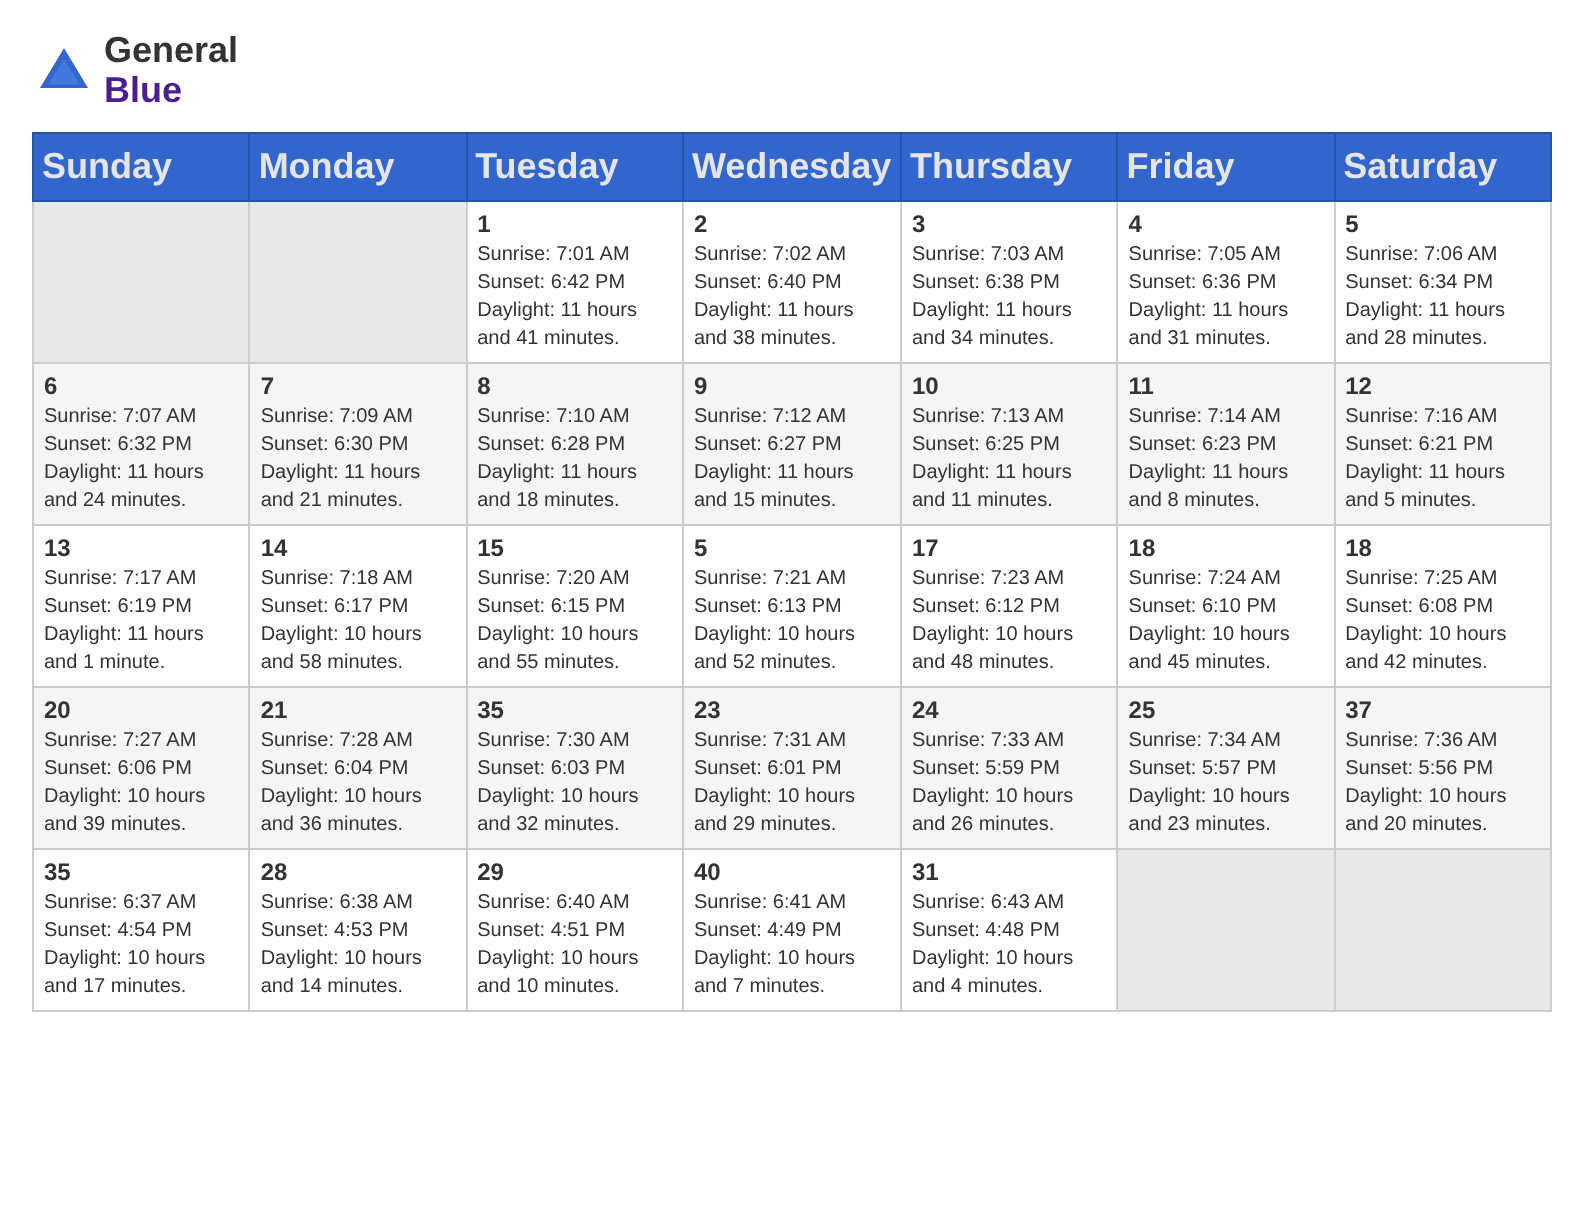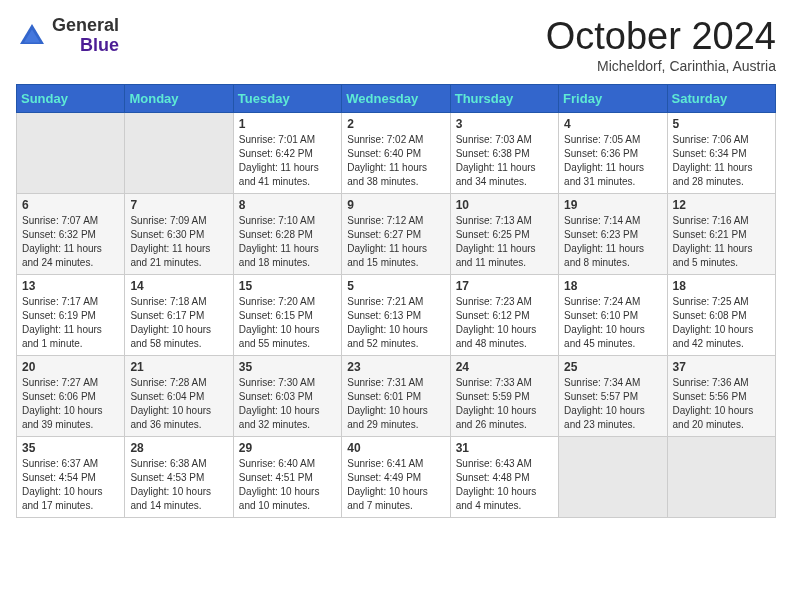--- a/index.html
+++ b/index.html
@@ -18,21 +18,20 @@
     }
     .logo {
       display: flex;
       align-items: center;
       gap: 4px;
     }
     .logo-text {
       font-size: 18px;
       font-weight: bold;
       line-height: 1.1;
-      text-align: right;
     }
     .logo-text .general { color: #333; }
     .logo-text .blue { color: #4c1d95; }
     .logo-icon {
       width: 32px;
       height: 32px;
     }
     .title-block {
       text-align: right;
     }
@@ -46,22 +45,22 @@
       font-size: 14px;
       color: #444;
     }
     .calendar {
       width: 100%;
       border-collapse: collapse;
       border: 1px solid #ccc;
     }
     .calendar th {
       background: #3366cc;
-      color: #5eead4;
-      font-size: 13px;
+      color: #e5e5e5;
+      font-size: 18px;
       font-weight: bold;
       padding: 6px 4px;
       text-align: left;
       border: 1px solid #2255aa;
     }
     .calendar td {
       vertical-align: top;
       border: 1px solid #ccc;
       padding: 4px 5px;
       width: 108px;
@@ -98,24 +97,20 @@
   <div class="logo">
     <svg class="logo-icon" viewBox="0 0 40 40">
       <polygon points="20,5 35,30 5,30" fill="#3366cc"></polygon>
       <polygon points="20,12 30,28 10,28" fill="#5588ee" opacity="0.5"></polygon>
     </svg>
     <div class="logo-text">
       <div class="general">General</div>
       <div class="blue">Blue</div>
     </div>
   </div>
-  <div class="title-block">
-    <div class="month-title">October 2024</div>
-    <div class="subtitle">Micheldorf, Carinthia, Austria</div>
-  </div>
 </div>
 
 <table class="calendar">
   <thead>
     <tr>
     <th>Sunday</th>
         <th>Monday</th>
         <th>Tuesday</th>
         <th>Wednesday</th>
         <th>Thursday</th>
@@ -203,21 +198,21 @@
         </td>
         <td>
           <span class="day-number">10</span>
           <div class="day-info">
             Sunrise: 7:13 AM<br>
             Sunset: 6:25 PM<br>
             Daylight: 11 hours and 11 minutes.
           </div>
         </td>
         <td>
-          <span class="day-number">19</span>
+          <span class="day-number">11</span>
           <div class="day-info">
             Sunrise: 7:14 AM<br>
             Sunset: 6:23 PM<br>
             Daylight: 11 hours and 8 minutes.
           </div>
         </td>
         <td>
           <span class="day-number">12</span>
           <div class="day-info">
             Sunrise: 7:16 AM<br>

